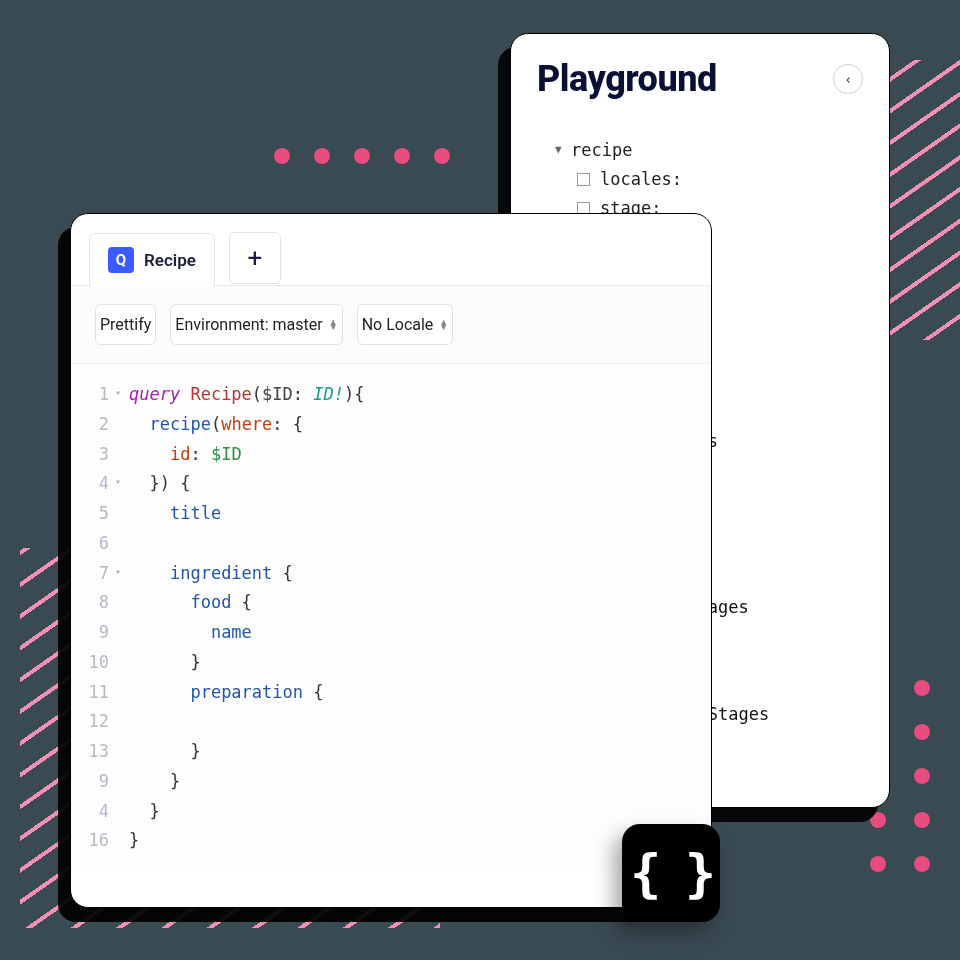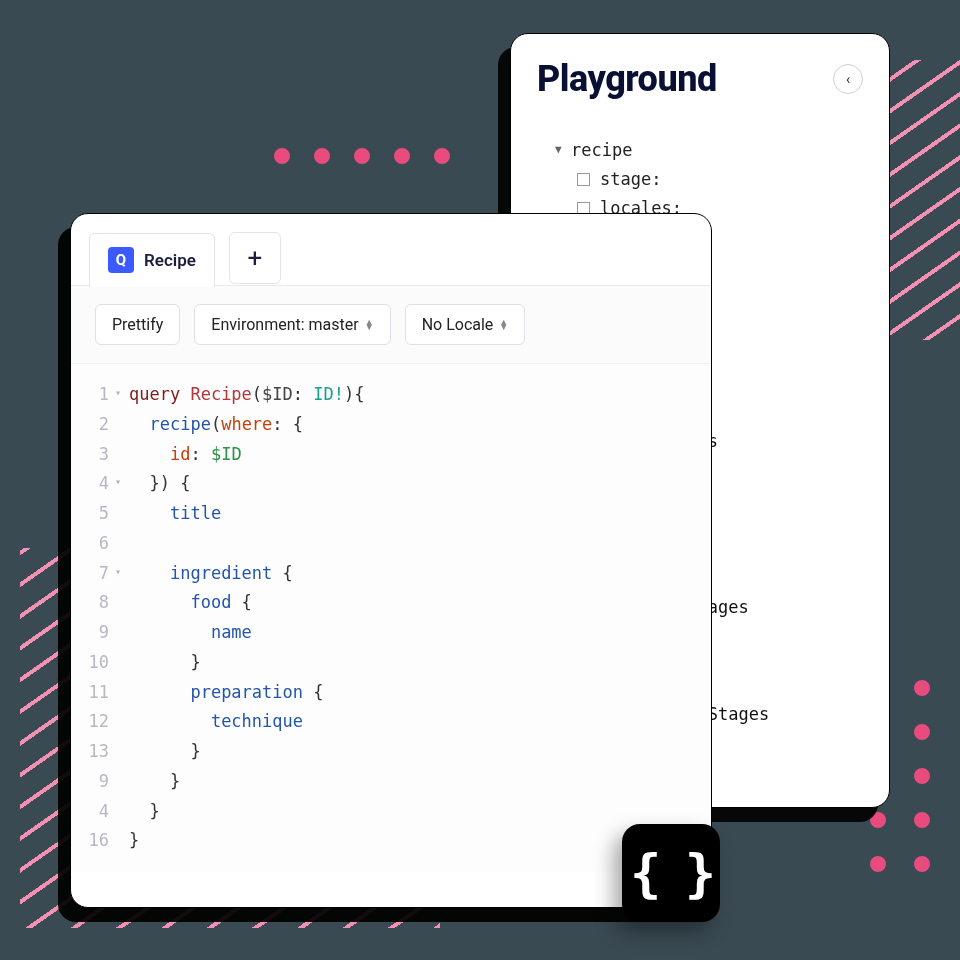--- a/index.html
+++ b/index.html
@@ -116,44 +116,44 @@
     display: flex; align-items: center; justify-content: center;
     font-size: 26px; color: #1a1f3d; cursor: pointer; font-weight: 400;
     position: relative; top: -1px;
   }
   .toolbar {
     display: flex; gap: 14px; padding: 18px 24px;
     border-bottom: 1px solid #eef0f4;
     background: #fbfbfc;
   }
   .btn {
-    padding: 10px 16px; border: 1px solid #e0e0e6; background: #fff;
+    padding: 10px 4px; border: 1px solid #e0e0e6; background: #fff;
     border-radius: 6px; font-size: 16px; color: #222; cursor: pointer;
     display: flex; align-items: center; gap: 6px;
   }
   .sort-icn { display: inline-flex; flex-direction: column; line-height: 5px; font-size: 9px; color: #888;}
 
   .code {
     padding: 16px 0;
     font-family: "SF Mono", Menlo, Consolas, monospace;
     font-size: 17px;
     line-height: 1.75;
     background: #fdfdfe;
   }
   .line { display: flex; }
   .gutter {
     width: 44px; text-align: right; color: #b8b8c4; padding-right: 6px;
     user-select: none; flex-shrink: 0;
   }
   .fold { width: 14px; color: #b0b0c0; font-size: 10px; padding-top:4px;}
   .src { white-space: pre; }
   .kw { color: #b33636; } 
-  .q  { color: #7f1d1d; }    
+  .q  { color: #a21caf; font-style: italic; }    
   .var{ color: #444; }
-  .ty { color: #1aa08a; } 
+  .ty { color: #1aa08a; font-style: italic; } 
   .fn { color: #2455a8; } 
   .arg{ color: #c2410c; }
   .id { color: #2f8f46; } 
   .pn { color: #333; }    
 
   
   .braces-badge {
     position: absolute;
     top: 824px; left: 622px;
     width: 98px; height: 98px;
@@ -201,25 +201,25 @@
       <span>‹</span>
     </div>
   </div>
   <div class="pg-tree">
     <div class="pg-row indent1">
       <span class="tri">▼</span>
       <span>recipe</span>
     </div>
     <div class="pg-row indent2">
       <span class="chk"></span>
-      <span>stage:</span>
+      <span>locales:</span>
     </div>
     <div class="pg-row indent2">
       <span class="chk"></span>
-      <span>locales:</span>
+      <span>stage:</span>
     </div>
     <div class="pg-extra">
       <div>v</div>
       <div style="margin-top:36px">ages</div>
       <div style="margin-top:130px">nStages</div>
       <div style="margin-top:36px">At</div>
       <div>tInStages</div>
     </div>
   </div>
 </div>
@@ -304,21 +304,20 @@
         <div class="src">      <span class="pn">}</span></div>
       </div>
       <div class="line">
         <div class="gutter">11</div>
         <div class="fold"></div>
         <div class="src">      <span class="fn">preparation</span><span class="pn"> {</span></div>
       </div>
       <div class="line">
         <div class="gutter">12</div>
         <div class="fold"></div>
-        <div class="src">        <span class="fn">technique</span></div>
       </div>
       <div class="line">
         <div class="gutter">13</div>
         <div class="fold"></div>
         <div class="src">      <span class="pn">}</span></div>
       </div>
       <div class="line">
         <div class="gutter">9</div>
         <div class="fold"></div>
         <div class="src">    <span class="pn">}</span></div>

